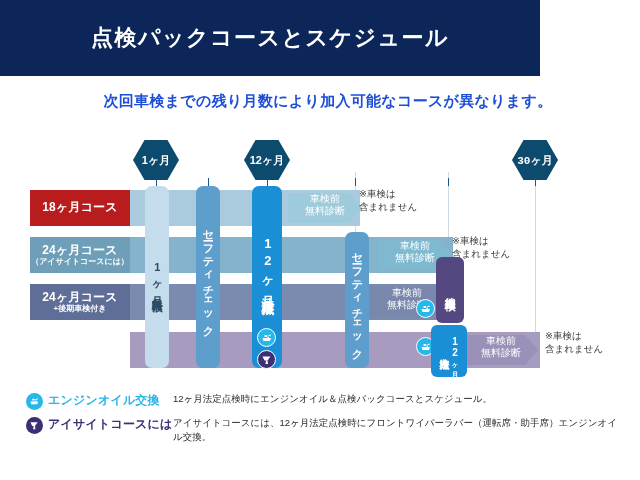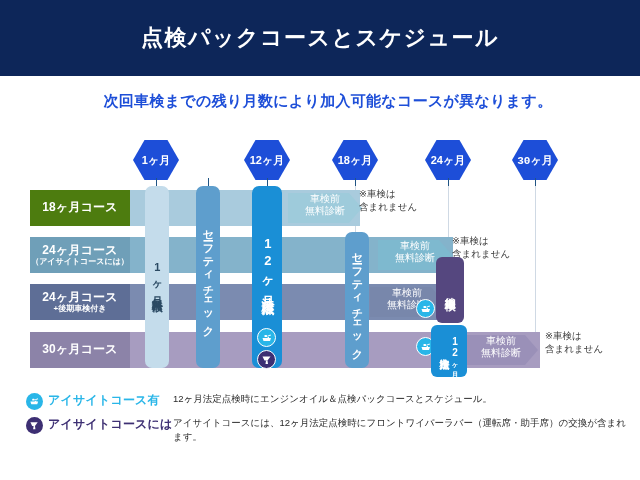--- a/index.html
+++ b/index.html
@@ -5,37 +5,37 @@
   html,body{margin:0;padding:0;}
   body{
     width:640px;height:480px;overflow:hidden;background:#ffffff;
     font-family:"Liberation Sans","DejaVu Sans",sans-serif;
     -webkit-font-smoothing:antialiased;
   }
   #root{position:relative;width:640px;height:480px;}
 
   
   .header{
-    position:absolute;left:0;top:0;width:640px;height:76px;
+    position:absolute;left:0;top:0;width:540px;height:76px;
     background:#0d2659;display:flex;align-items:center;justify-content:center;
   }
   .header-title{
     color:#ffffff;font-size:22px;font-weight:bold;letter-spacing:1.5px;
   }
   .subtitle{
     position:absolute;left:8px;top:92px;width:640px;text-align:center;
     font-size:15px;font-weight:bold;color:#1d4ed8;letter-spacing:.3px;
   }
 
   
   .chart{position:absolute;left:0;top:132px;width:640px;height:250px;}
 
   
   .hex{
-    position:absolute;width:46px;height:40px;background:#1d4ed8;
+    position:absolute;width:46px;height:40px;background:#0c4a6e;
     clip-path:polygon(25% 0%,75% 0%,100% 50%,75% 100%,25% 100%,0% 50%);
     display:flex;align-items:center;justify-content:center;
   }
   .hex-label{color:#fff;font-size:11px;font-weight:bold;letter-spacing:0;white-space:nowrap;}
   .hex-stem{position:absolute;width:1px;background:#1f5484;}
   .tick-line{position:absolute;width:1px;background:#cfd9e4;}
 
   
   .band{position:absolute;height:36px;}
   .band-label{
@@ -130,37 +130,31 @@
     </div>
     <div class="hex-stem" style="left:156px;top:46px;height:8px;"></div>
 
     <div class="hex-stem" style="left:208px;top:46px;height:8px;"></div>
 
     <div class="hex" style="left:244px;top:8px;">
       <div class="hex-label"><span>12ヶ月</span></div>
     </div>
     <div class="hex-stem" style="left:267px;top:46px;height:8px;"></div>
 
-    <div class="hex" style="left:332px;top:8px;">
-      <div class="hex-label"><span>18ヶ月</span></div>
-    </div>
     <div class="hex-stem" style="left:355px;top:46px;height:8px;"></div>
 
-    <div class="hex" style="left:425px;top:8px;">
-      <div class="hex-label"><span>24ヶ月</span></div>
-    </div>
     <div class="hex-stem" style="left:448px;top:46px;height:8px;"></div>
 
     <div class="hex" style="left:512px;top:8px;font-family:Liberation Mono, monospace;">
       <div class="hex-label"><span>30ヶ月</span></div>
     </div>
     <div class="hex-stem" style="left:535px;top:46px;height:8px;"></div>
 
     <div class="band" style="left:30px;top:58px;width:330px;">
-      <div class="band-label" style="background:#4d7c0f;">
+      <div class="band-label" style="background:#b91c1c;">
         <div class="t1">18ヶ月コース</div>
       </div>
       <div class="band-track" style="left:100px;width:230px;background:#a9cbdd;"></div>
     </div>
     <div class="arrow" style="left:288px;top:61px;width:74px;background:#9ecbdb;">
       <div>
         <span>車検前</span>
         <span>無料診断</span>
       </div>
     </div>
@@ -191,23 +185,20 @@
       <div class="band-track" style="left:100px;width:323px;background:#7b8bb0;"></div>
     </div>
     <div class="arrow" style="left:370px;top:155px;width:74px;background:#7887ab;">
       <div>
         <span>車検前</span>
         <span>無料診断</span>
       </div>
     </div>
 
     <div class="band" style="left:30px;top:200px;width:510px;">
-      <div class="band-label" style="background:#8c83a8;">
-        <div class="t1">30ヶ月コース</div>
-      </div>
       <div class="band-track" style="left:100px;width:410px;background:#a79cc0;"></div>
     </div>
     <div class="arrow" style="left:464px;top:203px;width:74px;background:#9a90b8;">
       <div>
         <span>車検前</span>
         <span>無料診断</span>
       </div>
     </div>
     <div class="note" style="left:545px;top:198px;">※車検は
 含まれません</div>
@@ -269,30 +260,30 @@
   <div class="legend">
 
     <div class="legrow">
       <div class="leg-icon" style="background:#29b6e8;">
         <svg viewBox="0 0 24 24" fill="#ffffff">
             <path d="M3 12h9l4-3v3h4l-2 6H5z"></path>
             <rect x="7" y="6" width="5" height="4" rx="1"></rect>
             <path d="M12 8l7-3 1 2-7 2z"></path>
           </svg>
       </div>
-      <div class="leg-name" style="color:#29b6e8;">アイサイトコース有</div>
+      <div class="leg-name" style="color:#29b6e8;">エンジンオイル交換</div>
       <div class="leg-desc">12ヶ月法定点検時にエンジンオイル＆点検パックコースとスケジュール。</div>
     </div>
 
     <div class="legrow">
       <div class="leg-icon" style="background:#3d2f73;">
         <svg viewBox="0 0 24 24" fill="#ffffff">
             <path d="M3 5h16l-6 8H7z"></path>
             <path d="M10 13h3l1 7h-5z"></path>
           </svg>
       </div>
       <div class="leg-name" style="color:#3d2f73;">アイサイトコースには</div>
-      <div class="leg-desc">アイサイトコースには、12ヶ月法定点検時にフロントワイパーラバー（運転席・助手席）の交換が含まれます。</div>
+      <div class="leg-desc">アイサイトコースには、12ヶ月法定点検時にフロントワイパーラバー（運転席・助手席）エンジンオイル交換。</div>
     </div>
 
   </div>
 
 </div>
 
 </body></html>

